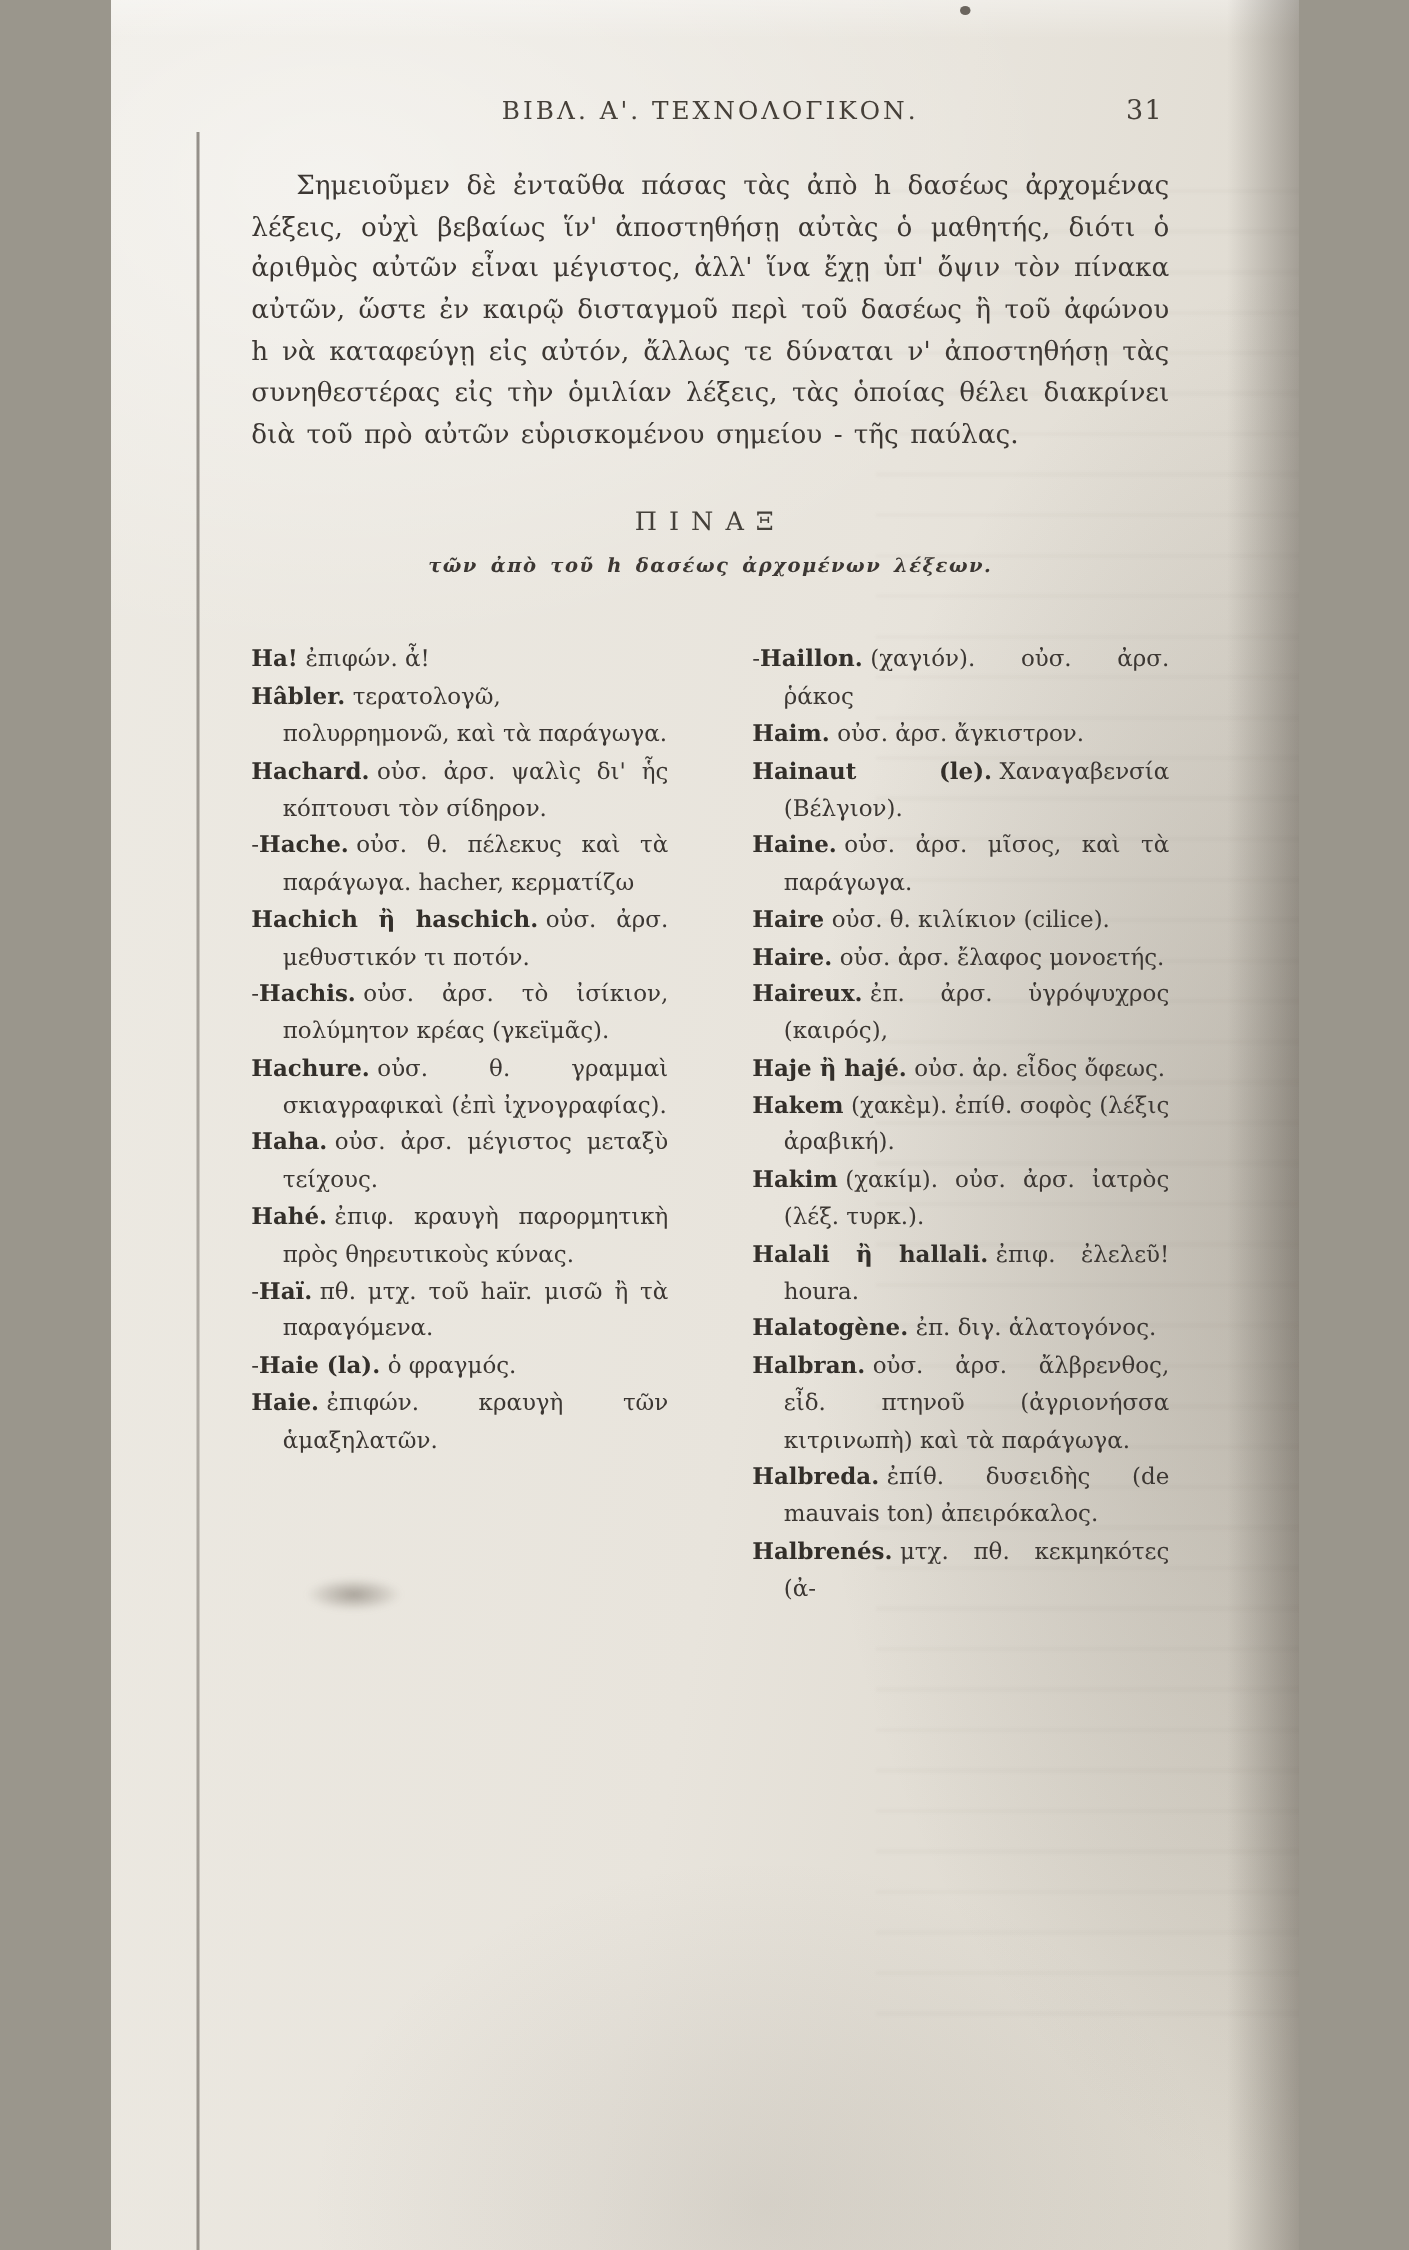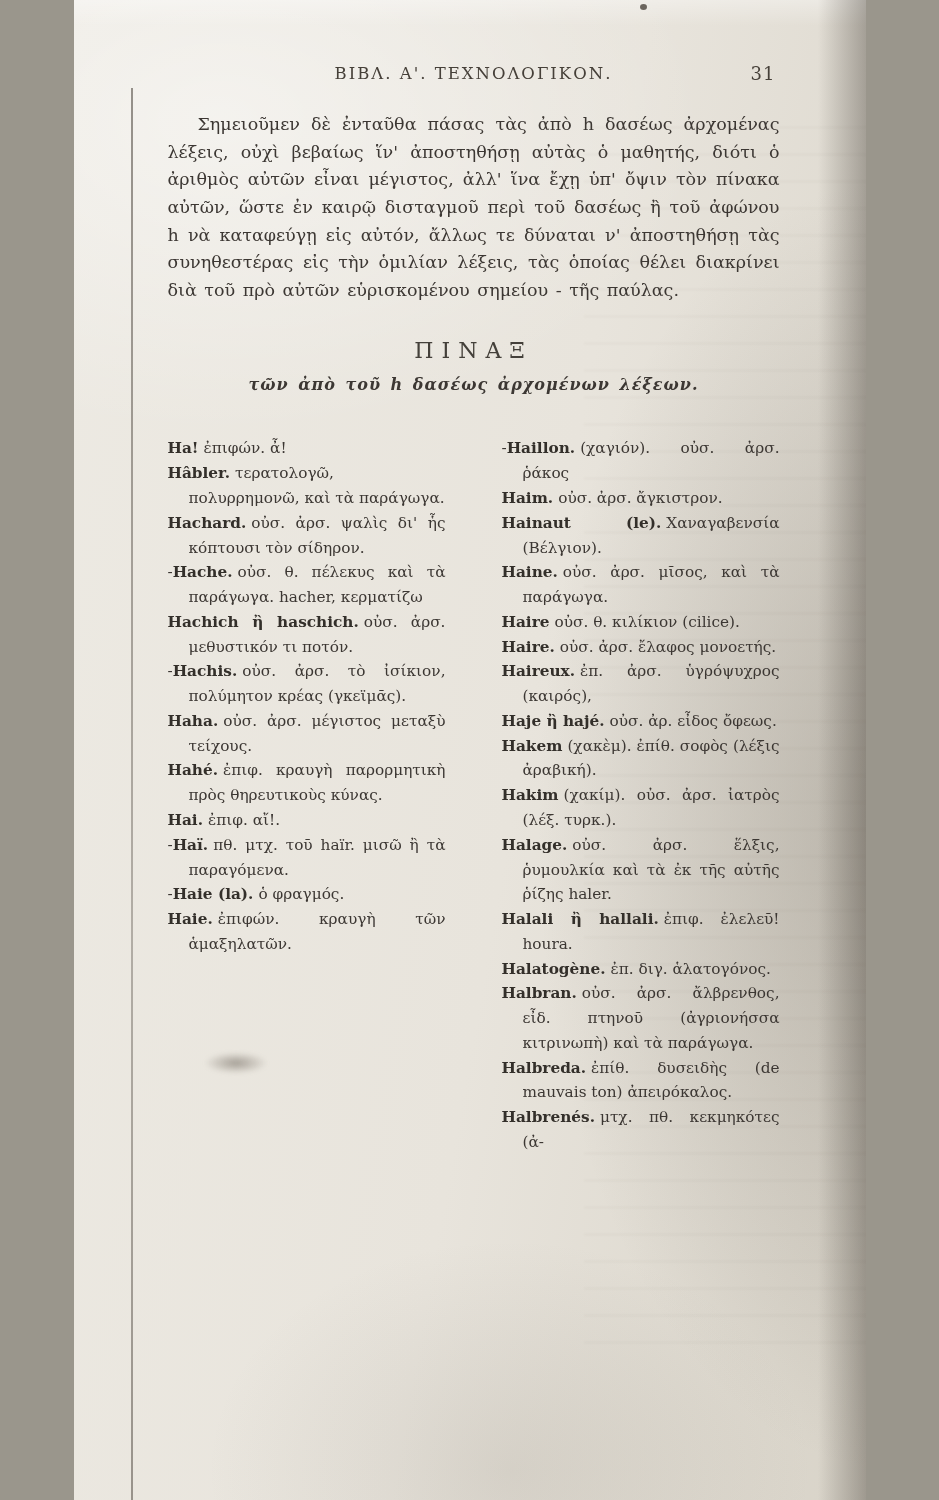--- a/index.html
+++ b/index.html
@@ -32,23 +32,23 @@
   .sp4{left:872px;top:1035px;width:4px;height:4px;opacity:.5;}
   .stain{position:absolute;left:130px;top:1052px;width:64px;height:22px;border-radius:50%;
     background:radial-gradient(ellipse,rgba(110,102,92,0.55),transparent 70%);filter:blur(2px);}
 
   .content{position:relative;padding:64px 86px 0 94px;}
   .header{position:relative;text-align:center;margin:0 4px 28px 4px;
     font-size:16.5px;letter-spacing:2px;color:#464039;}
   .page-number{position:absolute;right:0;top:-1px;font-size:18px;letter-spacing:1px;}
   .para{margin:0 0 8px 0;font-size:17.5px;line-height:1.58;text-align:justify;
     text-indent:30px;word-spacing:2px;}
-  .pinax{margin:34px 0 12px 0;text-align:center;font-size:22px;font-weight:normal;
+  .pinax{margin:34px 0 12px 0;text-align:center;font-size:17px;font-weight:normal;
     letter-spacing:8px;color:#44403a;}
-  .pinax-sub{margin:0 0 42px 0;text-align:center;font-size:16px;font-weight:bold;
+  .pinax-sub{margin:0 0 42px 0;text-align:center;font-size:13px;font-weight:bold;
     font-style:italic;letter-spacing:1px;word-spacing:3px;}
   .columns{display:flex;gap:56px;}
   .col{flex:1;min-width:0;}
   .entry{margin:0;font-size:15.3px;line-height:1.62;text-align:justify;
     padding-left:21px;text-indent:-21px;}
   .entry .head{font-weight:bold;color:#332f2a;margin-right:5px;}
   .entry .dash{color:#3c3733;}
 </style>
 </head>
 <body>
@@ -84,27 +84,27 @@
           <p class="entry"><span class="dash"></span><span class="head">Hâbler.</span><span class="body">τερατολογῶ, πολυρρημονῶ, καὶ τὰ παράγωγα.</span></p>
 
           <p class="entry"><span class="dash"></span><span class="head">Hachard.</span><span class="body">οὐσ. ἀρσ. ψαλὶς δι' ἧς κόπτουσι τὸν σίδηρον.</span></p>
 
           <p class="entry"><span class="dash">-</span><span class="head">Hache.</span><span class="body">οὐσ. θ. πέλεκυς καὶ τὰ παράγωγα. hacher, κερματίζω</span></p>
 
           <p class="entry"><span class="dash"></span><span class="head">Hachich ἢ haschich.</span><span class="body">οὐσ. ἀρσ. μεθυστικόν τι ποτόν.</span></p>
 
           <p class="entry"><span class="dash">-</span><span class="head">Hachis.</span><span class="body">οὐσ. ἀρσ. τὸ ἰσίκιον, πολύμητον κρέας (γκεϊμᾶς).</span></p>
 
+          <p class="entry"><span class="dash"></span><span class="head">Hachure.</span><span class="body">οὐσ. θ. γραμμαὶ σκιαγραφικαὶ (ἐπὶ ἰχνογραφίας).</span></p>
 
 
           <p class="entry"><span class="dash"></span><span class="head">Haha.</span><span class="body">οὐσ. ἀρσ. μέγιστος μεταξὺ τείχους.</span></p>
 
           <p class="entry"><span class="dash"></span><span class="head">Hahé.</span><span class="body">ἐπιφ. κραυγὴ παρορμητικὴ πρὸς θηρευτικοὺς κύνας.</span></p>
 
-          <p class="entry"><span class="dash"></span><span class="head">Hai.</span><span class="body">ἐπιφ. αἴ!.</span></p>
 
           <p class="entry"><span class="dash">-</span><span class="head">Haï.</span><span class="body">πθ. μτχ. τοῦ haïr. μισῶ ἢ τὰ παραγόμενα.</span></p>
 
           <p class="entry"><span class="dash">-</span><span class="head">Haie (la).</span><span class="body">ὁ φραγμός.</span></p>
 
           <p class="entry"><span class="dash"></span><span class="head">Haie.</span><span class="body">ἐπιφών. κραυγὴ τῶν ἁμαξηλατῶν.</span></p>
         </div>
       <div class="col">
 
           <p class="entry"><span class="dash">-</span><span class="head">Haillon.</span><span class="body">(χαγιόν). οὐσ. ἀρσ. ῥάκος</span></p>
@@ -120,21 +120,20 @@
           <p class="entry"><span class="dash"></span><span class="head">Haire.</span><span class="body">οὐσ. ἀρσ. ἔλαφος μονοετής.</span></p>
 
           <p class="entry"><span class="dash"></span><span class="head">Haireux.</span><span class="body">ἐπ. ἀρσ. ὑγρόψυχρος (καιρός),</span></p>
 
           <p class="entry"><span class="dash"></span><span class="head">Haje ἢ hajé.</span><span class="body">οὐσ. ἀρ. εἶδος ὄφεως.</span></p>
 
           <p class="entry"><span class="dash"></span><span class="head">Hakem</span><span class="body">(χακὲμ). ἐπίθ. σοφὸς (λέξις ἀραβική).</span></p>
 
           <p class="entry"><span class="dash"></span><span class="head">Hakim</span><span class="body">(χακίμ). οὐσ. ἀρσ. ἰατρὸς (λέξ. τυρκ.).</span></p>
 
-          <p class="entry"><span class="dash"></span><span class="head">Halage.</span><span class="body">οὐσ. ἀρσ. ἕλξις, ῥυμουλκία καὶ τὰ ἐκ τῆς αὐτῆς ῥίζης haler.</span></p>
 
           <p class="entry"><span class="dash"></span><span class="head">Halali ἢ hallali.</span><span class="body">ἐπιφ. ἐλελεῦ! houra.</span></p>
 
           <p class="entry"><span class="dash"></span><span class="head">Halatogène.</span><span class="body">ἐπ. διγ. ἁλατογόνος.</span></p>
 
           <p class="entry"><span class="dash"></span><span class="head">Halbran.</span><span class="body">οὐσ. ἀρσ. ἄλβρενθος, εἶδ. πτηνοῦ (ἀγριονήσσα κιτρινωπὴ) καὶ τὰ παράγωγα.</span></p>
 
           <p class="entry"><span class="dash"></span><span class="head">Halbreda.</span><span class="body">ἐπίθ. δυσειδὴς (de mauvais ton) ἀπειρόκαλος.</span></p>
 
           <p class="entry"><span class="dash"></span><span class="head">Halbrenés.</span><span class="body">μτχ. πθ. κεκμηκότες (ἀ-</span></p>

